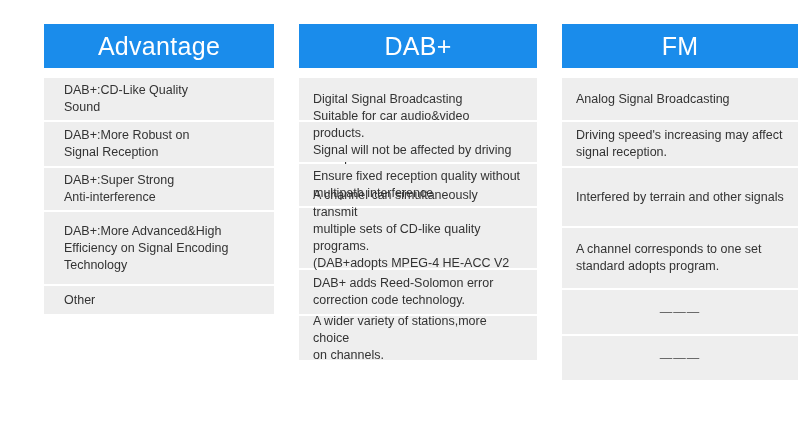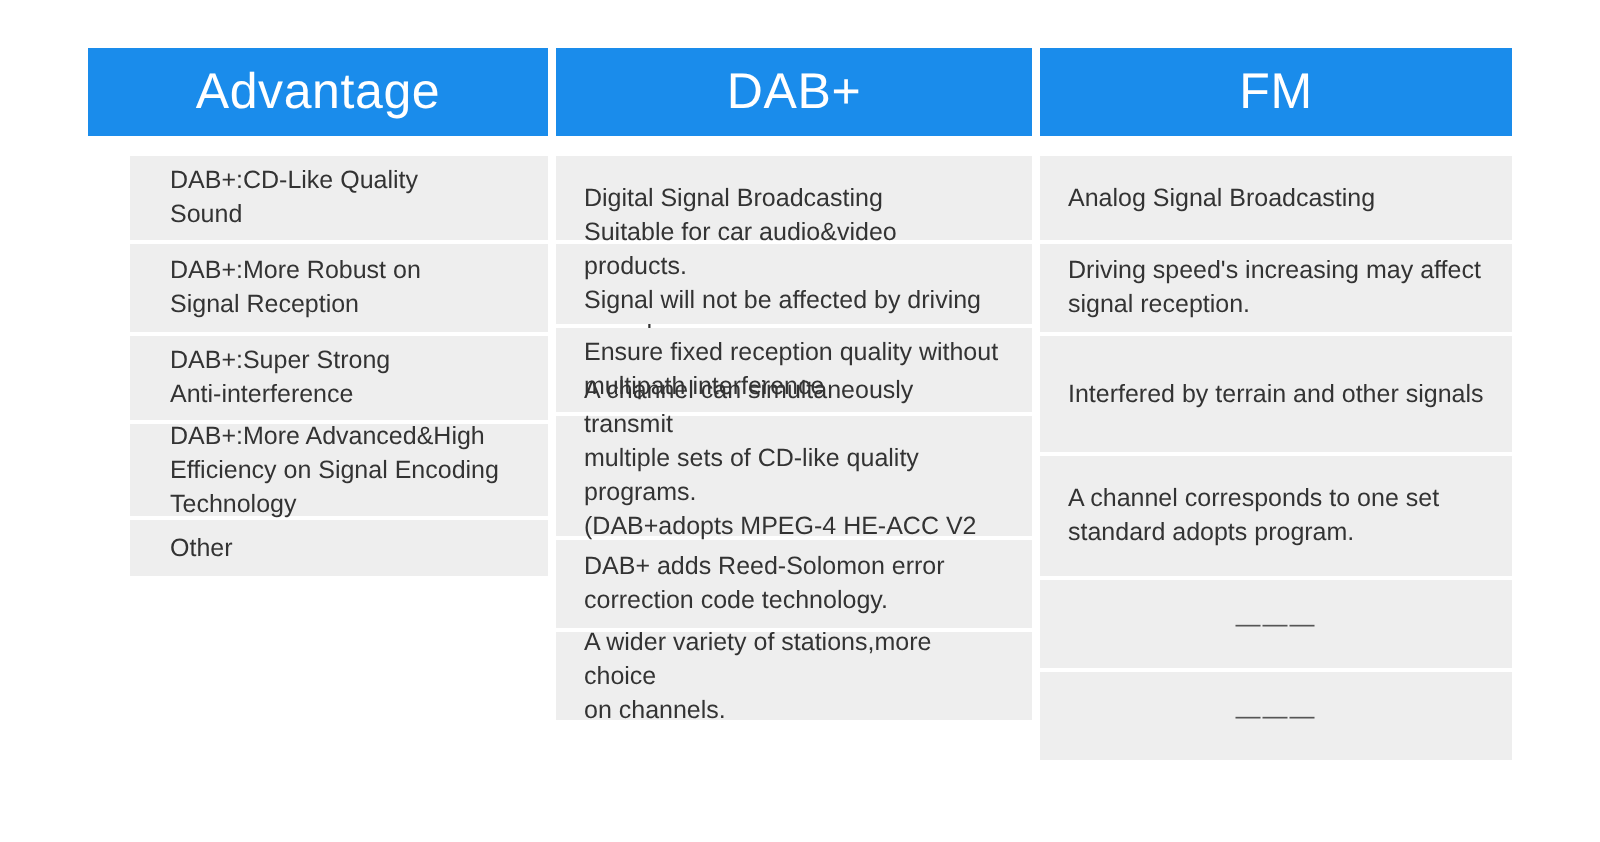--- a/index.html
+++ b/index.html
@@ -13,21 +13,21 @@
     font-family: "Liberation Sans", sans-serif;
     color: #333333;
     overflow: hidden;
   }
   .comparison-wrap {
     position: absolute;
     left: 44px;
     top: 24px;
     width: 716px;
     display: flex;
-    gap: 4px;
+    gap: 25px;
     align-items: flex-start;
   }
   .column {
     flex: 0 0 auto;
     display: flex;
     flex-direction: column;
   }
   .col-advantage { width: 230px; }
   .col-dab { width: 238px; }
   .col-fm { width: 236px; justify-content: flex-end; }
@@ -60,21 +60,21 @@
     padding: 6px 14px;
     color: #333333;
   }
   .cell:last-child {
     border-bottom: none;
   }
   .cell-text {
     display: block;
     white-space: pre-line;
   }
-  .col-advantage .cell { padding-left: 20px; margin-left: 21px; }
+  .col-advantage .cell { padding-left: 20px; }
   .cell.dash {
     justify-content: center;
     color: #555555;
     letter-spacing: 1px;
   }
 </style>
 </head>
 <body>
 
 <div class="comparison-wrap">
@@ -87,21 +87,21 @@
 Sound</span>
         </div>
       <div class="cell" style="height:46px">
           <span class="cell-text">DAB+:More Robust on
 Signal Reception</span>
         </div>
       <div class="cell" style="height:44px">
           <span class="cell-text">DAB+:Super Strong
 Anti-interference</span>
         </div>
-      <div class="cell" style="height:48px">
+      <div class="cell" style="height:74px">
           <span class="cell-text">DAB+:More Advanced&amp;High
 Efficiency on Signal Encoding
 Technology</span>
         </div>
       <div class="cell" style="height:28px">
           <span class="cell-text">Other</span>
         </div>
     </div>
   </div>
 

